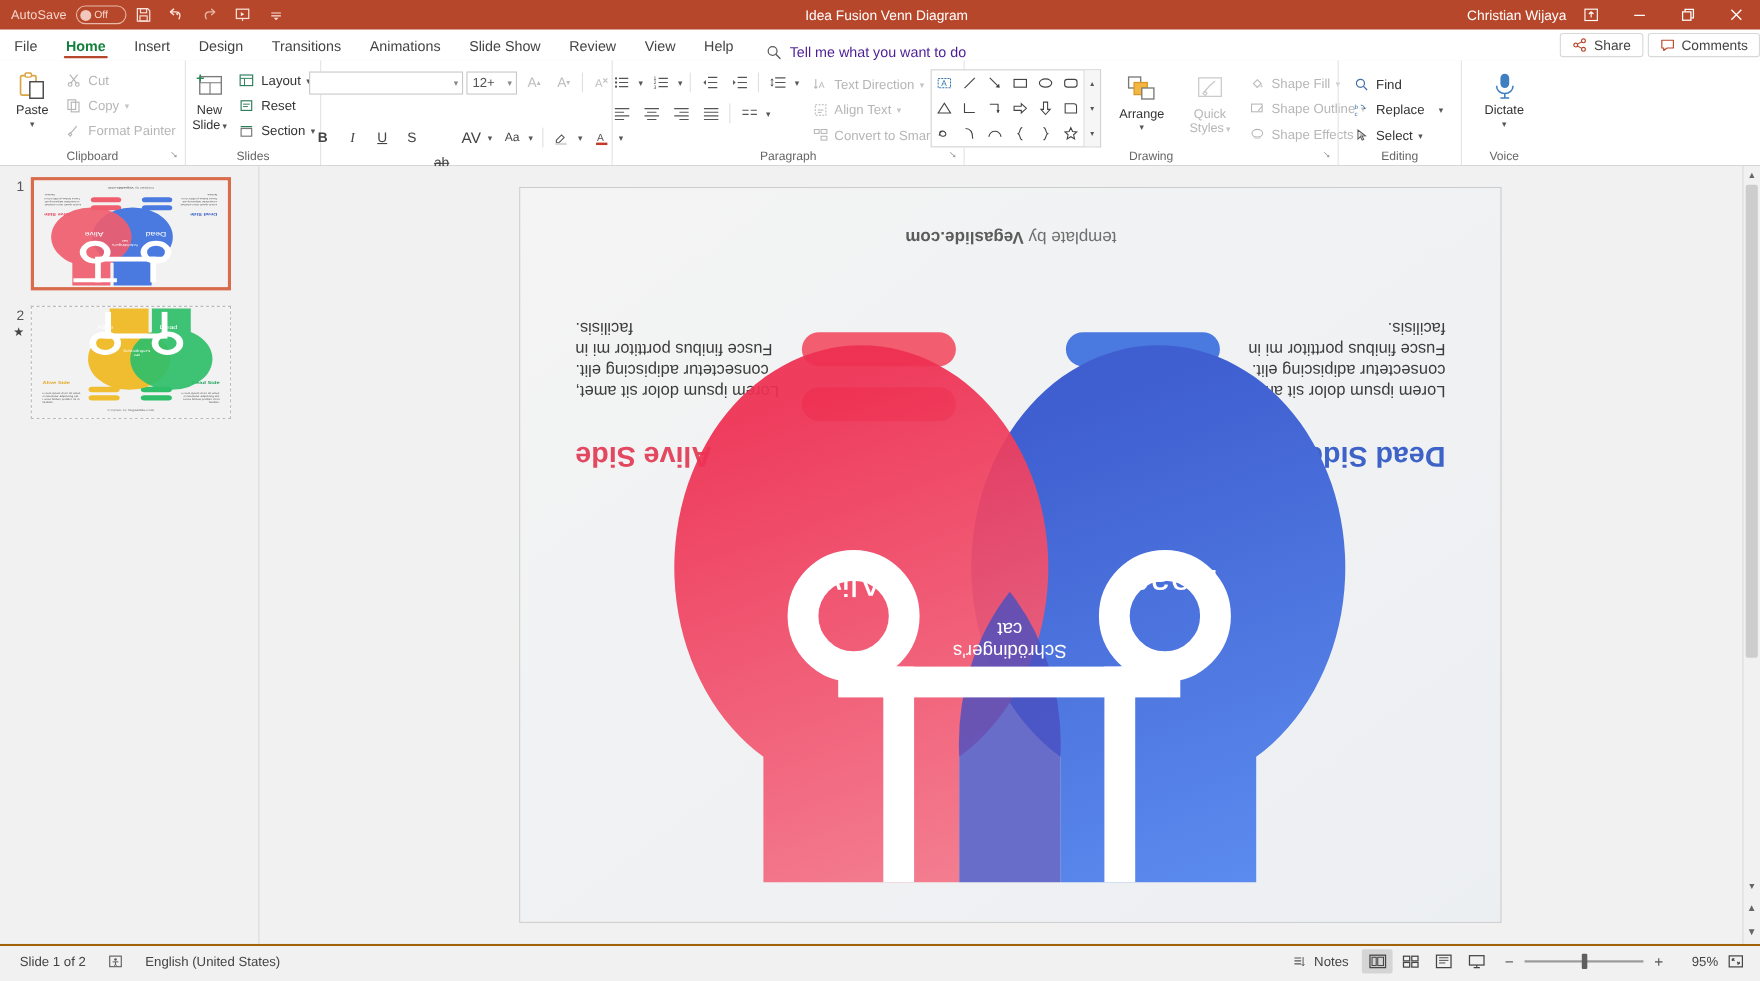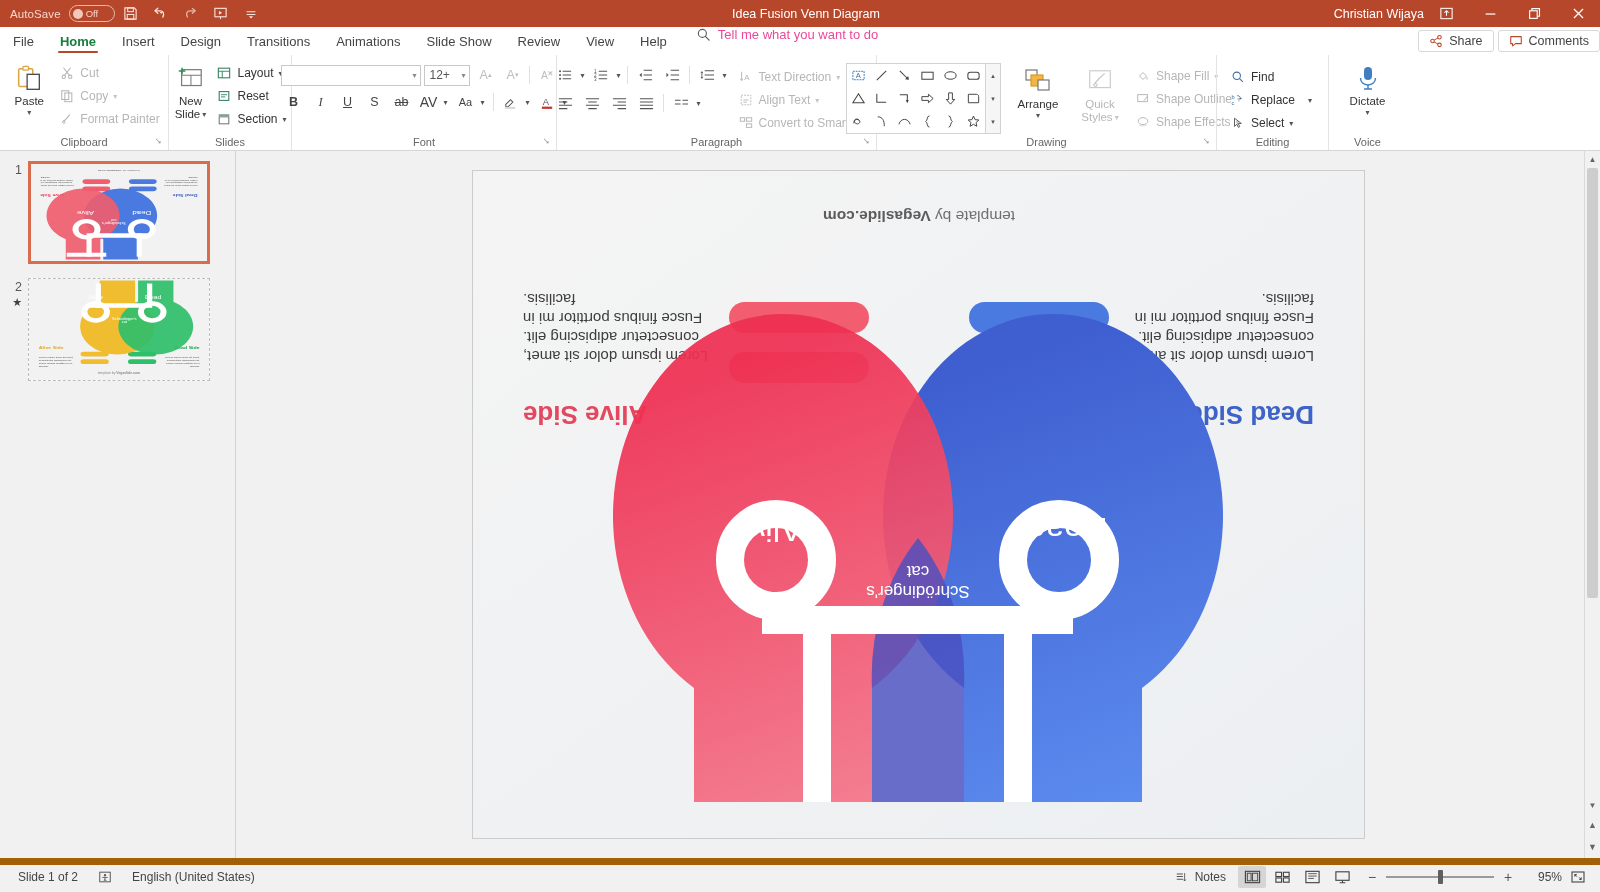--- a/index.html
+++ b/index.html
@@ -52,22 +52,22 @@
   .tab {
     padding: 0 13px; display: flex; align-items: center; font-size: 13px;
     color: #444; cursor: pointer; position: relative; white-space: nowrap;
   }
   .tab.active { color: #15803d; font-weight: 600; }
   .tab.active::after {
     content:''; position:absolute; left: 11px; right: 11px; bottom: 2px;
     height: 2.5px; background: #b7472a; border-radius: 2px;
   }
   .tellme {
-    display: flex; align-items: flex-start; gap: 7px; padding-left: 16px;
-    font-size: 13px; color: #ec4899; font-style: normal; cursor: text;
+    display: flex; align-items: flex-end; gap: 7px; padding-left: 16px;
+    font-size: 13px; color: #4c1d95; font-style: normal; cursor: text;
   }
   .tabrow-right { margin-left:auto; display:flex; align-items:center; gap: 4px; padding-right: 0;}
   .share-btn, .comments-btn {
     display:flex; align-items:center; gap:6px; font-size: 12.5px; color:#444;
     border:1px solid #d8d8d8; border-radius:3px; padding: 3px 10px; cursor:pointer;
     background: #fff;
   }
 
   
   .ribbon {
@@ -170,21 +170,21 @@
     position:absolute; right:0; top:0; bottom:0; width: 16px; background:#f1f1f1;
     border-left:1px solid #dadada; display:flex; flex-direction:column;
   }
   .vs-arrow { height:17px; display:flex; align-items:center; justify-content:center; font-size:8px; color:#666; cursor:pointer;}
   .vs-track { flex:1; position:relative; }
   .vs-thumb { position:absolute; left:2px; right:2px; top:0; height: 430px; background:#cdcdcd; border-radius:2px;}
   .vs-extra { height:22px; display:flex; align-items:center; justify-content:center; font-size:9px; color:#666;}
 
   
   .statusbar {
-    height: 30px; background: #f1f1f1; border-top: 7px solid #a16207;
+    height: 30px; background: #f1f1f1; border-top: 2px solid #a16207;
     display: flex; align-items: center; font-size: 12px; color: #444;
     padding: 0 8px;
   }
   .sb-item { padding: 0 10px; cursor: pointer; display:flex; align-items:center; gap:6px; white-space:nowrap;}
   .sb-right { margin-left:auto; display:flex; align-items:center; gap: 2px; }
   .view-btn {
     width: 28px; height: 22px; display:flex; align-items:center; justify-content:center;
     cursor:pointer; border-radius:2px; color:#444;
   }
   .view-btn.active { background: #d5d5d5; }
@@ -452,21 +452,21 @@
               <text x="1" y="12" font-size="11" fill="#bdbdbd" font-family="Liberation Sans">A</text>
               <path d="M9 3.5l4 4M13 3.5l-4 4" stroke="#bdbdbd" stroke-width="1.1"></path>
             </svg>
         </div>
       </div>
       <div class="font-row">
         <div class="tool-ico" style="font-weight:700;">B</div>
         <div class="tool-ico" style="font-style:italic;font-family:'Liberation Serif',serif;">I</div>
         <div class="tool-ico" style="text-decoration:underline;">U</div>
         <div class="tool-ico">S</div>
-        <div class="tool-ico" style="text-decoration:line-through;">ab</div>
+        <div class="tool-ico" style="text-decoration:line-through;margin-top:46px;">ab</div>
         <div class="tool-ico" style="font-size:14px;">AV</div>
         <span class="caret" style="margin-right:3px;">▾</span>
         <div class="tool-ico" style="font-size:11px;">Aa</div>
         <span class="caret" style="margin-right:3px;">▾</span>
         <div class="divider-v"></div>
         <div class="tool-ico">
           <svg width="15" height="15" viewBox="0 0 16 16">
               <path d="M3 10l5-5 2.5 2.5-5 5H3z" fill="none" stroke="#555" stroke-width="1.1"></path>
               <rect x="2" y="12.6" width="11" height="2.2" fill="#d8d8d8"></rect>
             </svg>

